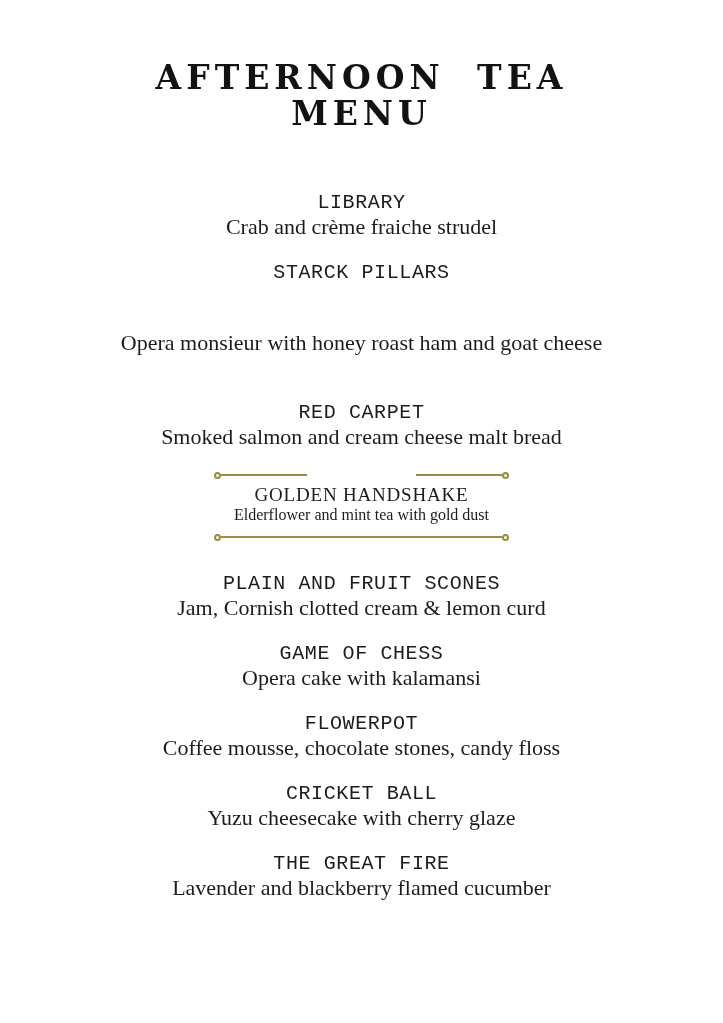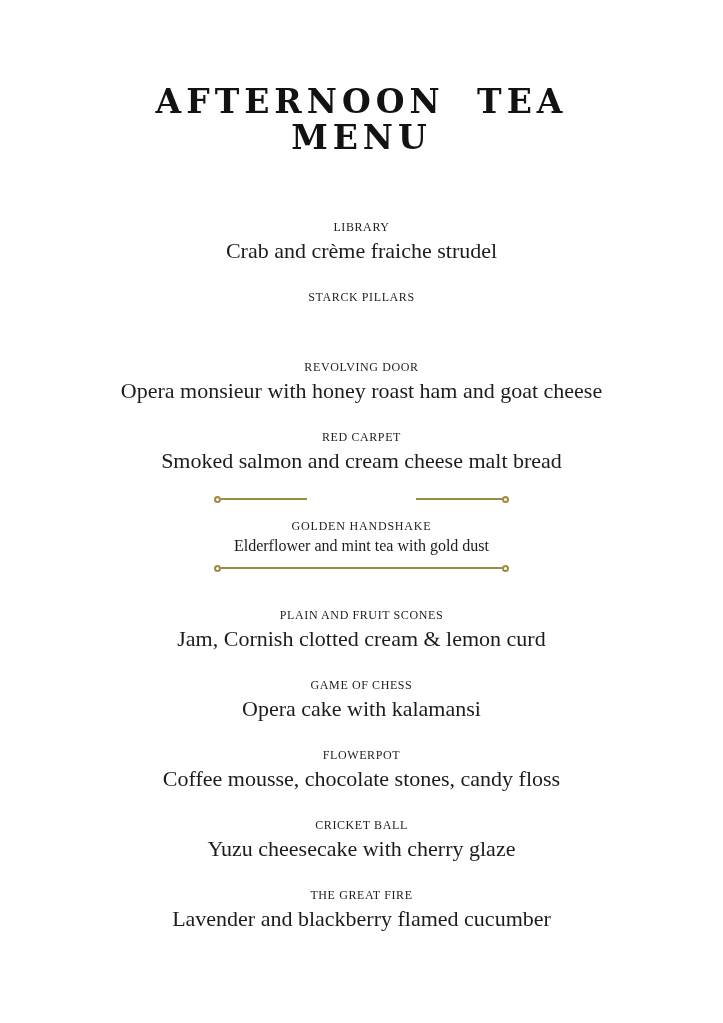--- a/index.html
+++ b/index.html
@@ -11,43 +11,44 @@
     position: relative;
     width: 723px;
     height: 1023px;
     background: #ffffff;
     overflow: hidden;
     text-align: center;
     font-family: "Liberation Serif", serif;
     color: #1c1c1c;
   }
   .menu-title {
-    padding-top: 84px;
+    padding-top: 60px;
     font-family: "DejaVu Serif", serif;
     font-weight: bold;
     font-size: 33px;
     line-height: 36px;
     letter-spacing: 5px;
     word-spacing: 16px;
     color: #121212;
   }
   .menu-title .title-line {
     display: block;
   }
   .sections-top {
     margin-top: 59px;
   }
   .menu-section {
     margin-bottom: 22px;
     height: 48px;
   }
   .section-name {
-    font-size: 12px;
+    font-size: 20px;
     line-height: 24px;
     letter-spacing: 0.6px;
+    font-family: Liberation Mono, monospace;
   }
   .section-desc {
     font-size: 22px;
     line-height: 24px;
   }
   
   .divider-block {
     width: 295px;
     margin: 0 auto;
   }
@@ -72,22 +73,22 @@
   .ring {
     width: 7px;
     height: 7px;
     border-radius: 50%;
     border: 2px solid #9c8b43;
     box-sizing: border-box;
     background: #fdfbf2;
     flex: 0 0 auto;
   }
   .divider-name {
-    margin-top: 14px;
-    font-size: 12px;
+    margin-top: 7px;
+    font-size: 19px;
     line-height: 18px;
     letter-spacing: 0.8px;
   }
   .divider-desc {
     font-size: 16px;
     line-height: 21px;
   }
   .rule-row.bottom {
     margin-top: 8px;
   }
@@ -107,21 +108,20 @@
 
   <div class="sections-top">
     <div class="menu-section">
       <div class="section-name">LIBRARY</div>
       <div class="section-desc">Crab and crème fraiche strudel</div>
     </div>
     <div class="menu-section">
       <div class="section-name">STARCK PILLARS</div>
     </div>
     <div class="menu-section">
-      <div class="section-name">REVOLVING DOOR</div>
       <div class="section-desc">Opera monsieur with honey roast ham and goat cheese</div>
     </div>
     <div class="menu-section">
       <div class="section-name">RED CARPET</div>
       <div class="section-desc">Smoked salmon and cream cheese malt bread</div>
     </div>
   </div>
 
   <div class="divider-block">
     <div class="rule-row top">

